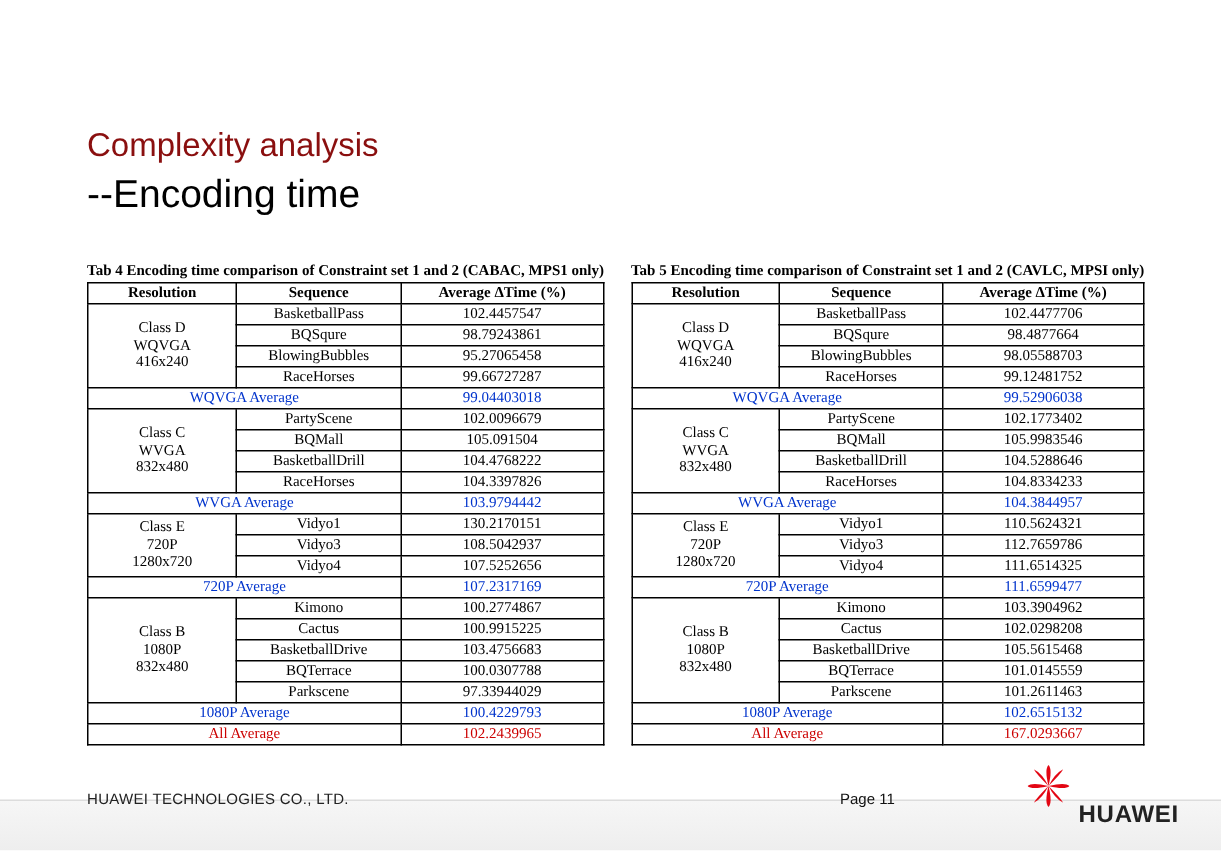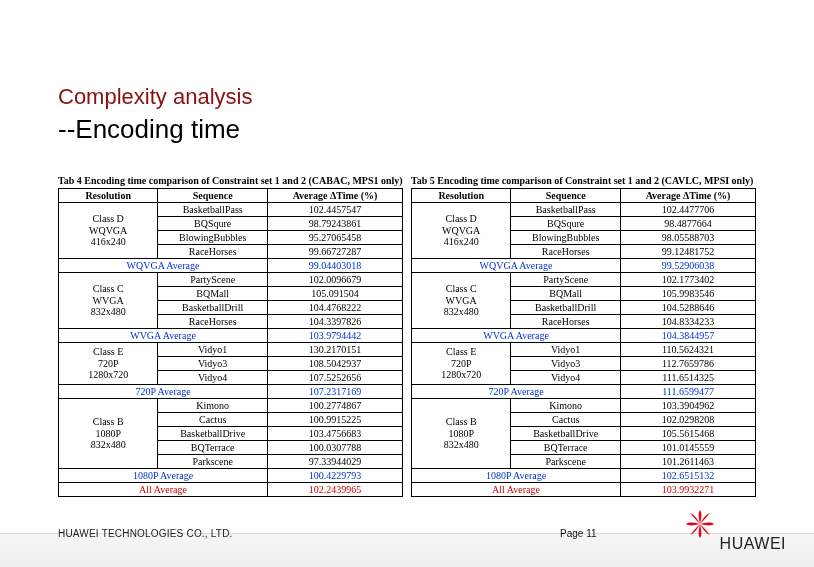--- a/index.html
+++ b/index.html
@@ -25,21 +25,21 @@
   }
   .subtitle {
     color: #000;
     font-size: 26px;
     font-weight: 400;
     line-height: 1.35;
     margin-bottom: 28px;
   }
   .tables-row {
     display: flex;
-    gap: 8px;
+    gap: 18px;
     justify-content: space-between;
   }
   .table-block { flex: 1 1 50%; }
   .caption {
     font-family: "Times New Roman", Times, serif;
     font-weight: bold;
     font-size: 10px;
     margin-bottom: 2px;
     white-space: nowrap;
   }
@@ -97,21 +97,21 @@
   .logo {
     position: absolute;
     right: 28px;
     bottom: 14px;
     display: flex;
     align-items: center;
     gap: 6px;
   }
   .logo svg { display: block; }
   .logo-text {
-    font-weight: normal;
+    font-weight: bold;
     font-size: 16px;
     color: #222;
     letter-spacing: 0.5px;
     margin-top: 40px;
   }
 </style>
 </head>
 <body>
 
 <div class="slide">
@@ -314,21 +314,21 @@
         <tr>
               <td>Parkscene</td>
               <td>101.2611463</td>
             </tr>
         <tr class="blue-row">
               <td colspan="2">1080P Average</td>
               <td>102.6515132</td>
             </tr>
         <tr class="red-row">
               <td colspan="2">All Average</td>
-              <td>103.9932271</td>
+              <td>167.0293667</td>
             </tr>
       </tbody>
         </table>
     </div>
 
   </div>
 </div>
 
 <div class="footer-bar"></div>
 <div class="footer">

